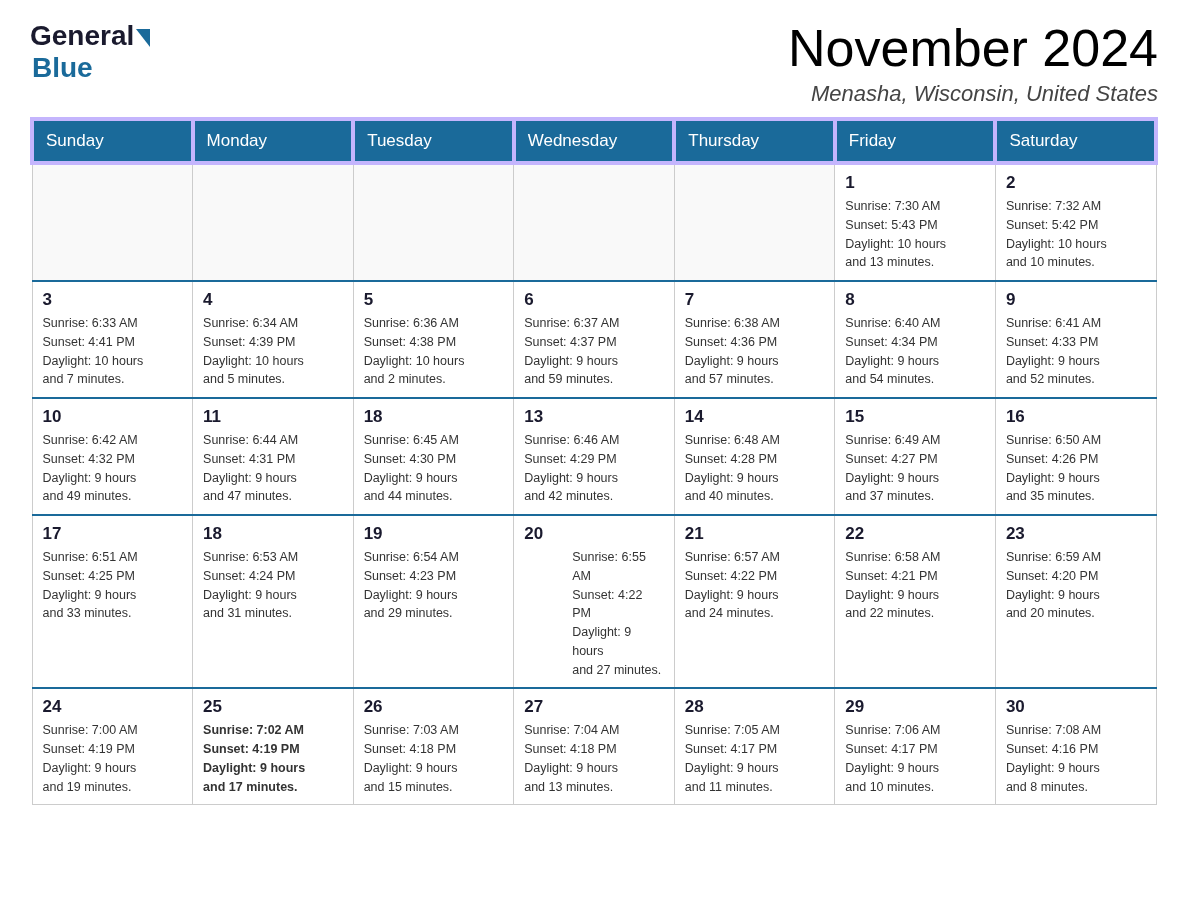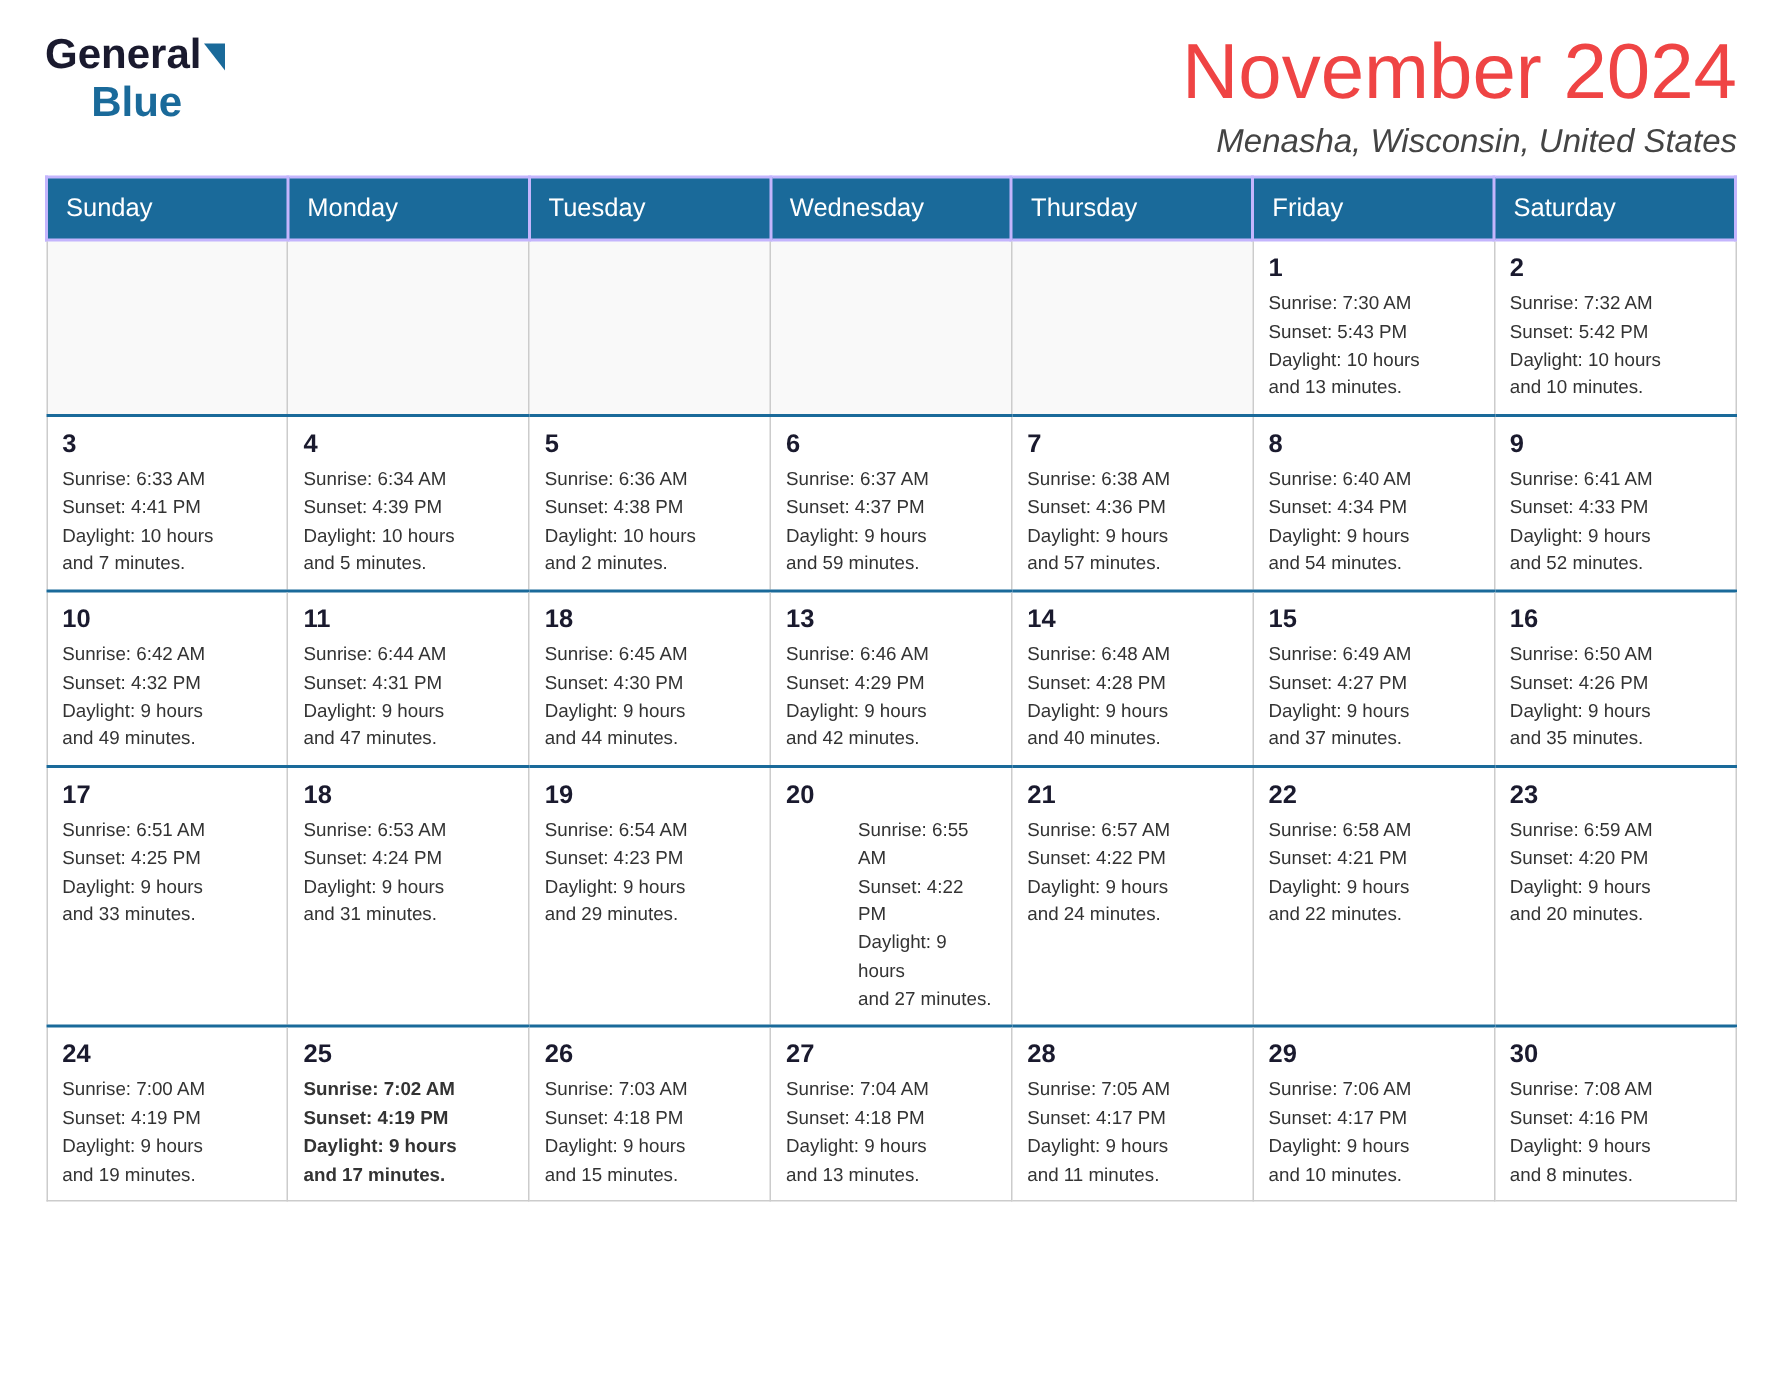--- a/index.html
+++ b/index.html
@@ -12,21 +12,21 @@
     }
     .header {
       display: flex;
       justify-content: space-between;
       align-items: flex-start;
       margin-bottom: 10px;
     }
     .logo {
       display: flex;
       flex-direction: column;
-      align-items: center;
+      align-items: flex-start;
     }
     .logo-text {
       display: flex;
       align-items: center;
       font-size: 28px;
       font-weight: bold;
       color: #1a1a2e;
     }
     .logo-general {
       color: #1a1a2e;
@@ -48,42 +48,42 @@
       font-size: 28px;
       font-weight: bold;
       margin-left: 2px;
     }
     .title-block {
       text-align: right;
     }
     .month-title {
       font-size: 52px;
       font-weight: normal;
-      color: #ef4444;
+      color: #000000;
       line-height: 1.1;
     }
     .location-title {
       font-size: 22px;
       color: #444;
       margin-top: 4px;
       font-style: italic;
     }
     .calendar {
       width: 100%;
       border-collapse: collapse;
       margin-top: 10px;
     }
     .calendar th {
       background-color: #1a6a9a;
       color: #fff;
       font-size: 17px;
       font-weight: normal;
       padding: 10px 12px;
       text-align: left;
-      border: 2px solid #c4b5fd;
+      border: 4px solid #c4b5fd;
     }
     .calendar td {
       border: 1px solid #ccc;
       vertical-align: top;
       padding: 8px 10px;
       font-size: 13px;
       color: #333;
       width: 14.28%;
       min-height: 110px;
       height: 110px;

